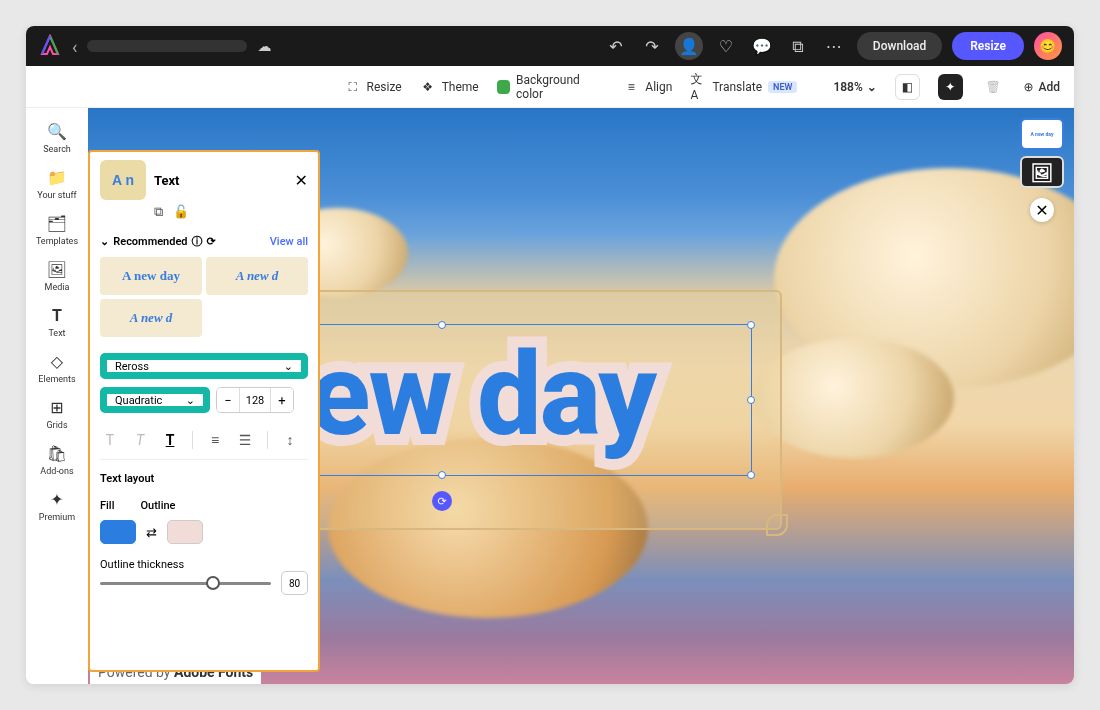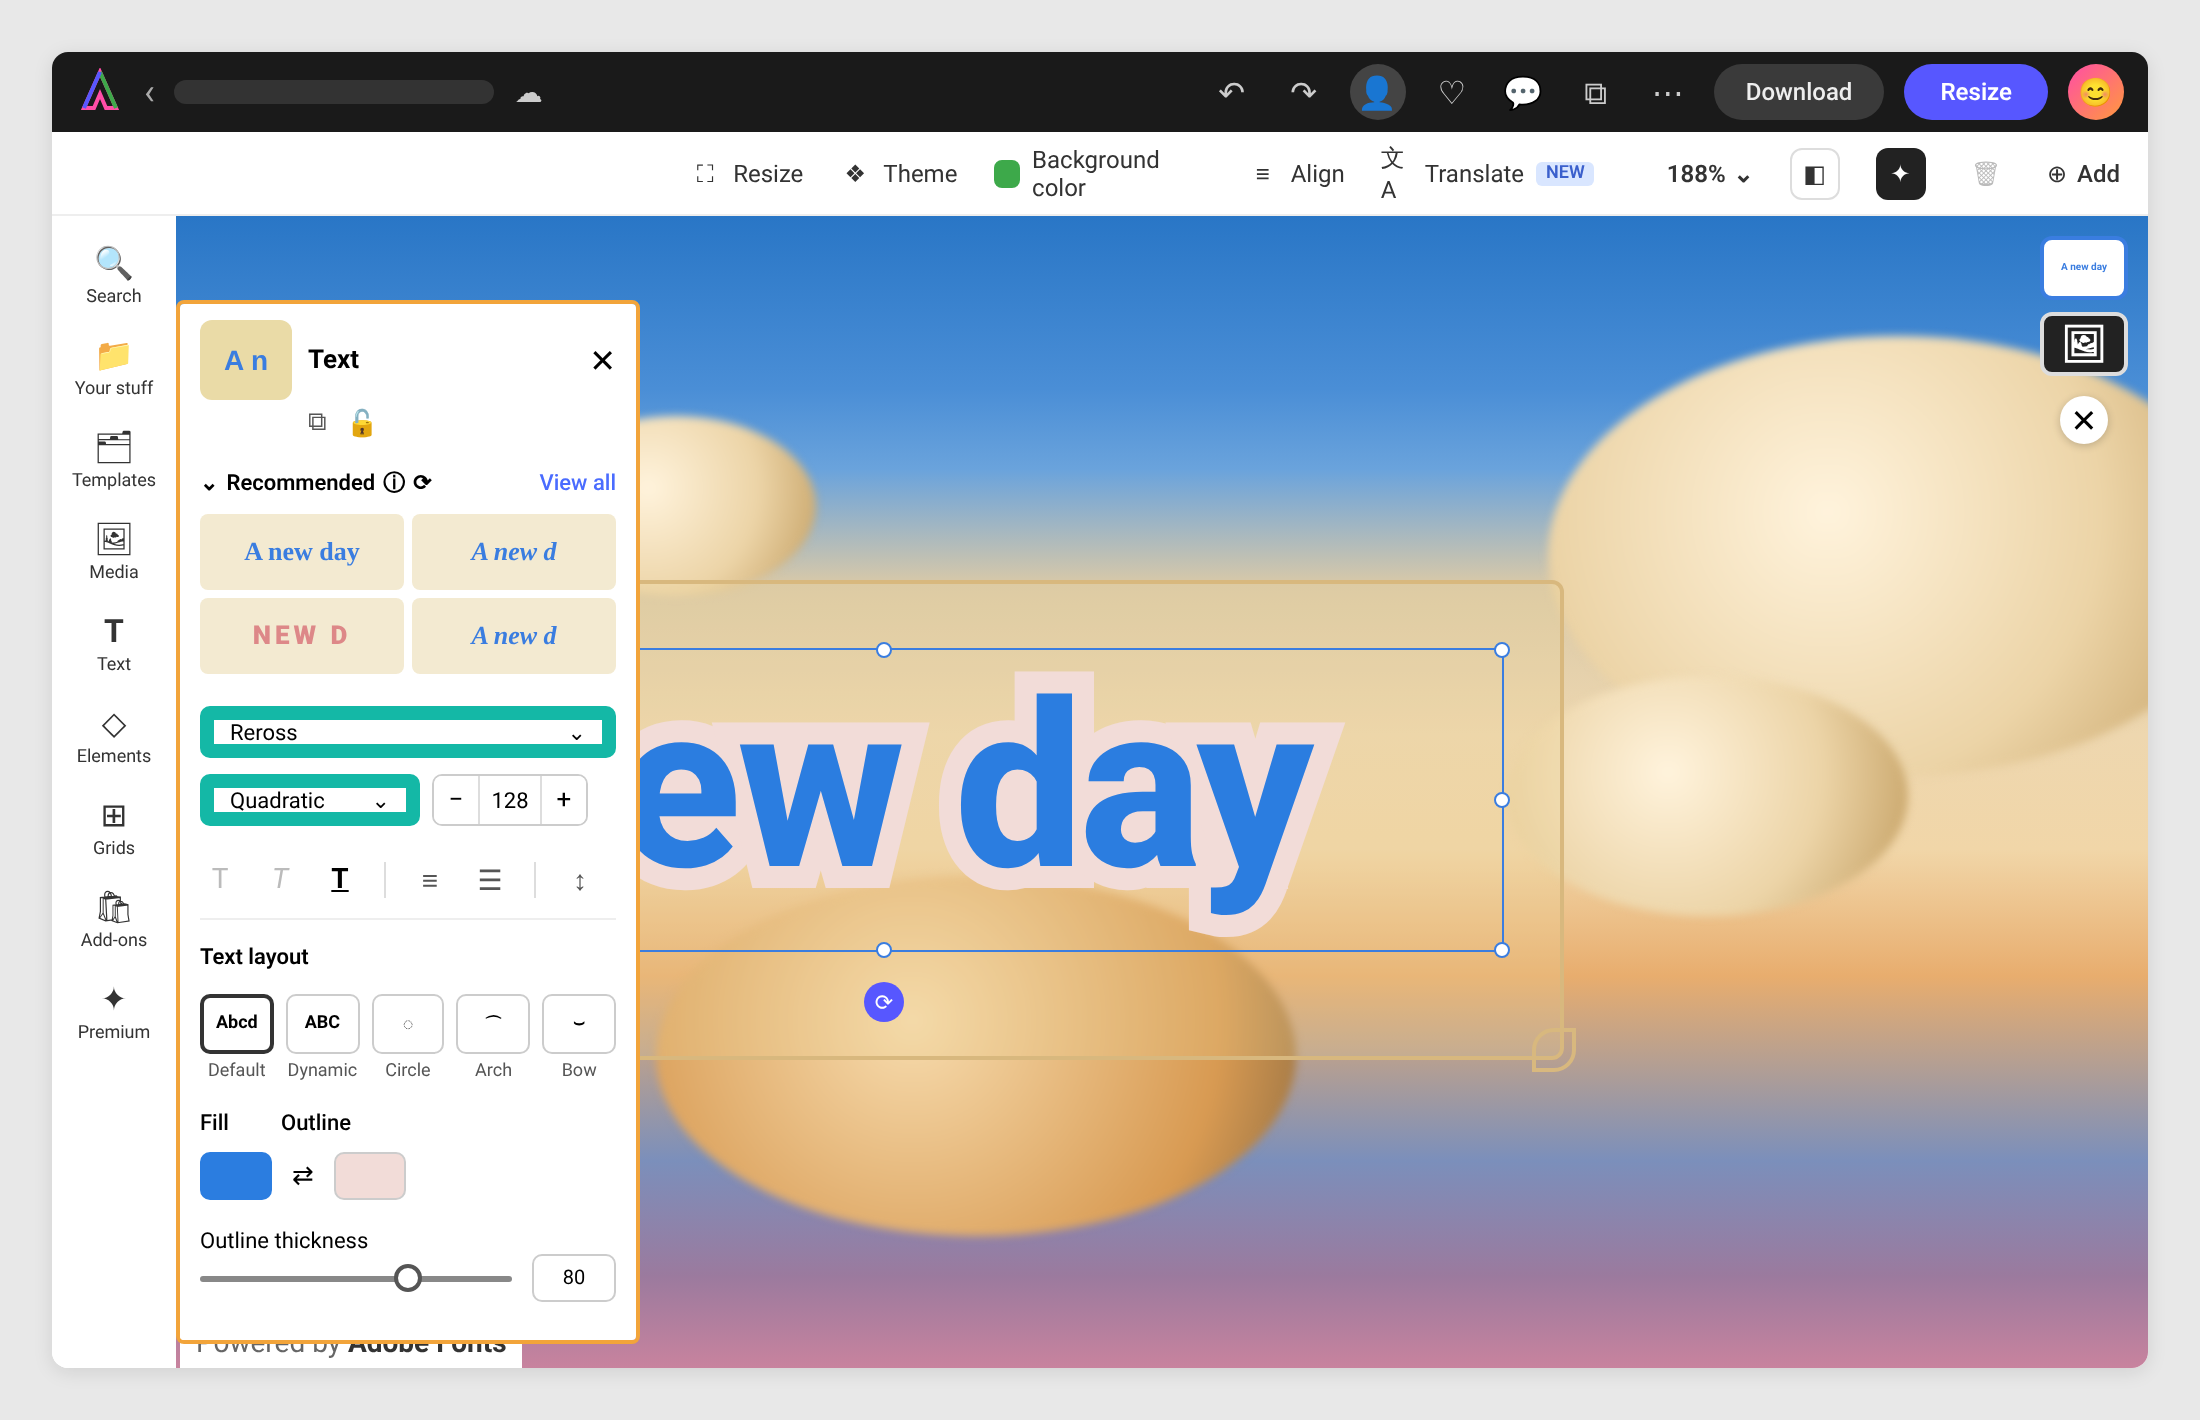--- a/index.html
+++ b/index.html
@@ -113,21 +113,21 @@
 .color-swatch { width:36px;height:24px;border-radius:5px;border:1px solid #ccc;cursor:pointer; }
 .color-swatch.fill{background:#2b7de0;border-color:#2b7de0;}
 .color-swatch.outline{background:#f2dcd8;}
 .swap-icon{font-size:13px;cursor:pointer;}
 
 .slider-section { margin-bottom:16px; }
 .slider-label { font-size:11px; }
 .slider-row { display:flex; align-items:center; gap:10px; }
 .slider-track { flex:1; height:3px; background:#888; border-radius:2px; position:relative; }
 .slider-knob { position:absolute; top:-6px; width:14px;height:14px;border-radius:50%;background:#fff;border:2px solid #555;cursor:pointer; }
-.slider-val { width:42px; height:24px; border:1px solid #ccc; border-radius:5px; font-size:10px; display:flex;align-items:center;justify-content:center; }
+.slider-val { width:27px; height:24px; border:1px solid #ccc; border-radius:5px; font-size:10px; display:flex;align-items:center;justify-content:center; }
 
 .footer { position:absolute; bottom:0; left:64px; font-size:14px; color:#666; padding:4px 8px; background:#fff; }
 .footer b{color:#333;}
 </style>
 </head>
 <body>
 
 <div class="app">
   <div class="topbar">
     <span class="logo">
@@ -281,21 +281,20 @@
         <span>Recommended</span>
         <span>ⓘ</span>
         <span>⟳</span>
         <span class="spacer"></span>
         <span class="viewall">View all</span>
       </div>
 
       <div class="style-grid">
         <div class="style-cell s1">A new day</div>
         <div class="style-cell s2">A new d</div>
-        <div class="style-cell s3">NEW  D</div>
         <div class="style-cell s4">A new d</div>
       </div>
 
       <div class="font-select">
         <div class="select-box">
             <span>Reross</span>
             <span>⌄</span>
           </div>
       </div>
       <div class="variant-row">
@@ -315,42 +314,20 @@
         <span class="fmt" style="font-style:italic;color:#bbb">T</span>
         <span class="fmt u">T</span>
         <span class="divider"></span>
         <span class="fmt">≡</span>
         <span class="fmt">☰</span>
         <span class="divider"></span>
         <span class="fmt">↕</span>
       </div>
 
       <div class="section-label">Text layout</div>
-      <div class="layout-row">
-        <div class="layout-item">
-            <div class="layout-box active">Abcd</div>
-            <div class="layout-label">Default</div>
-          </div>
-        <div class="layout-item">
-            <div class="layout-box">ABC</div>
-            <div class="layout-label">Dynamic</div>
-          </div>
-        <div class="layout-item">
-            <div class="layout-box">◌</div>
-            <div class="layout-label">Circle</div>
-          </div>
-        <div class="layout-item">
-            <div class="layout-box">⌒</div>
-            <div class="layout-label">Arch</div>
-          </div>
-        <div class="layout-item">
-            <div class="layout-box">⌣</div>
-            <div class="layout-label">Bow</div>
-          </div>
-      </div>
 
       <div class="fill-row">
         <span>Fill</span>
         <span>Outline</span>
       </div>
       <div class="color-row">
         <div class="color-swatch fill"></div>
         <span class="swap-icon">⇄</span>
         <div class="color-swatch outline"></div>
       </div>

